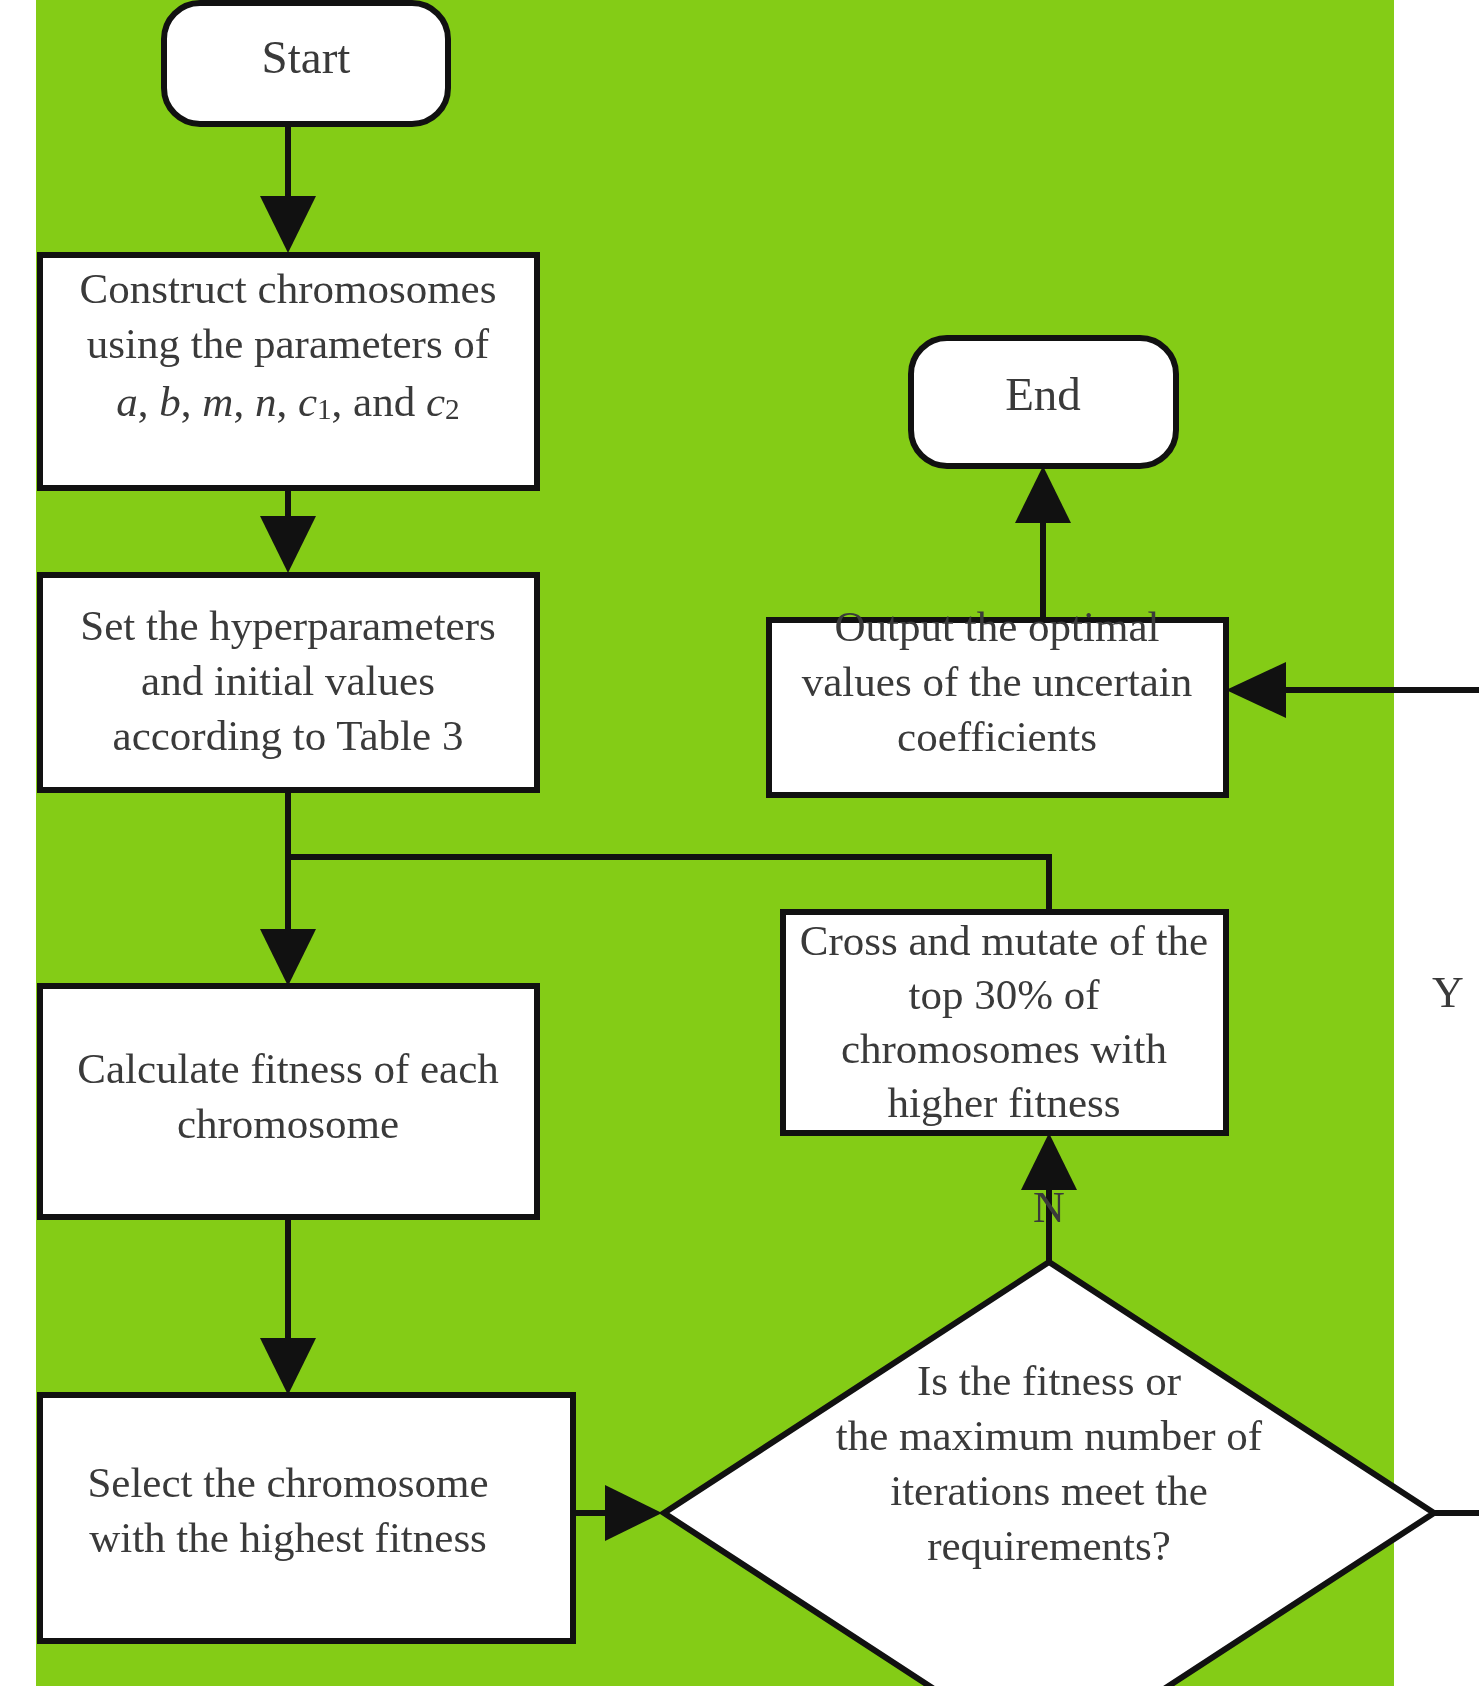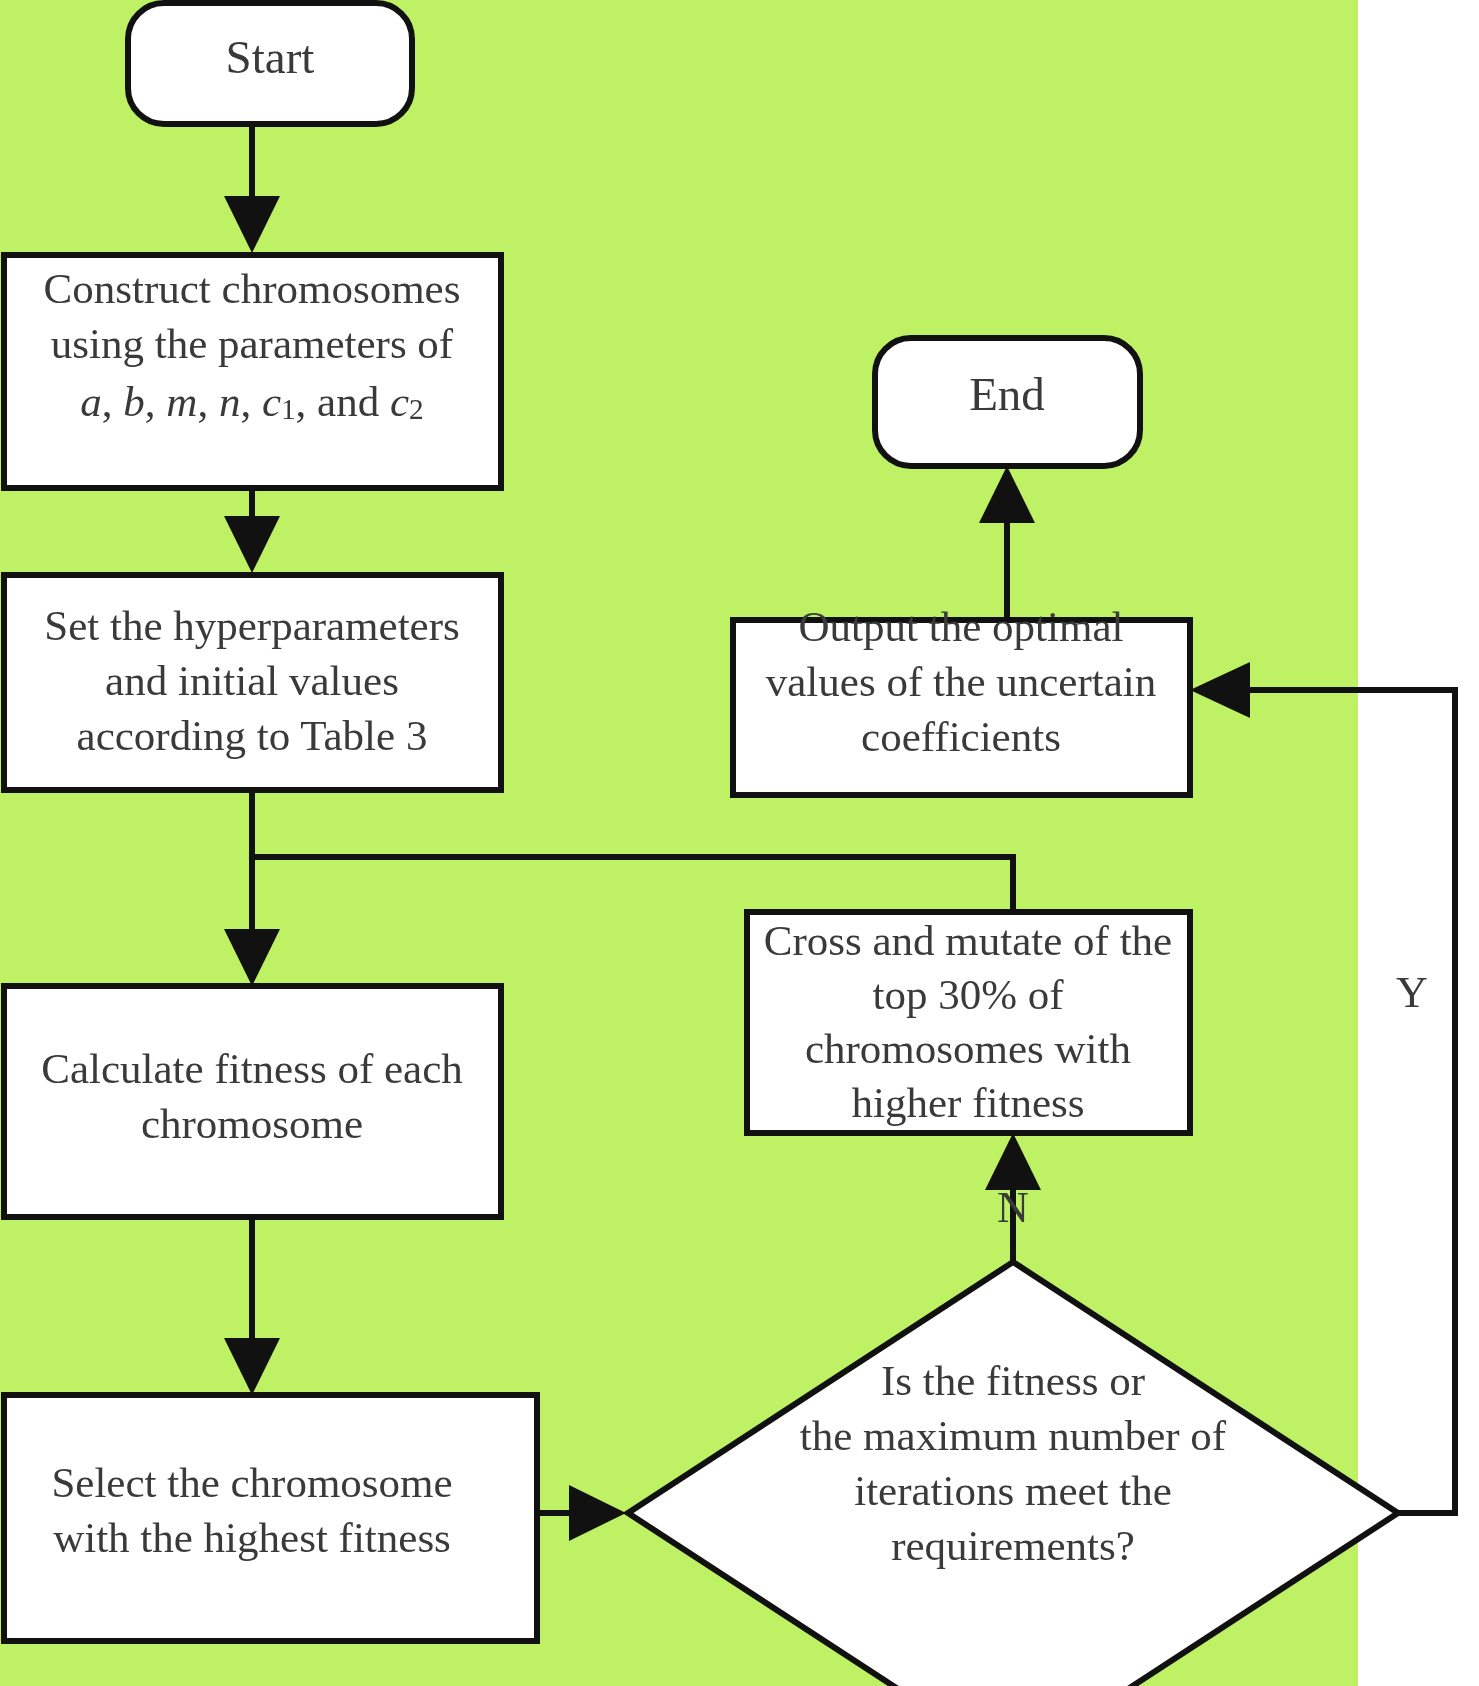--- a/index.html
+++ b/index.html
@@ -4,22 +4,23 @@
 <style>
   html, body {
     margin: 0;
     padding: 0;
     background: #ffffff;
   }
   #flowchart-root {
     position: relative;
     width: 1358px;
     height: 1686px;
-    background: #bef264;
+    background: #84cc16;
     font-family: "Liberation Serif", "DejaVu Serif", serif;
+    margin-left: 36px;
   }
   svg.fc {
     display: block;
     width: 1479px;
     height: 1686px;
   }
   .node-shape {
     fill: #ffffff;
     stroke: #111111;
     stroke-width: 6;

